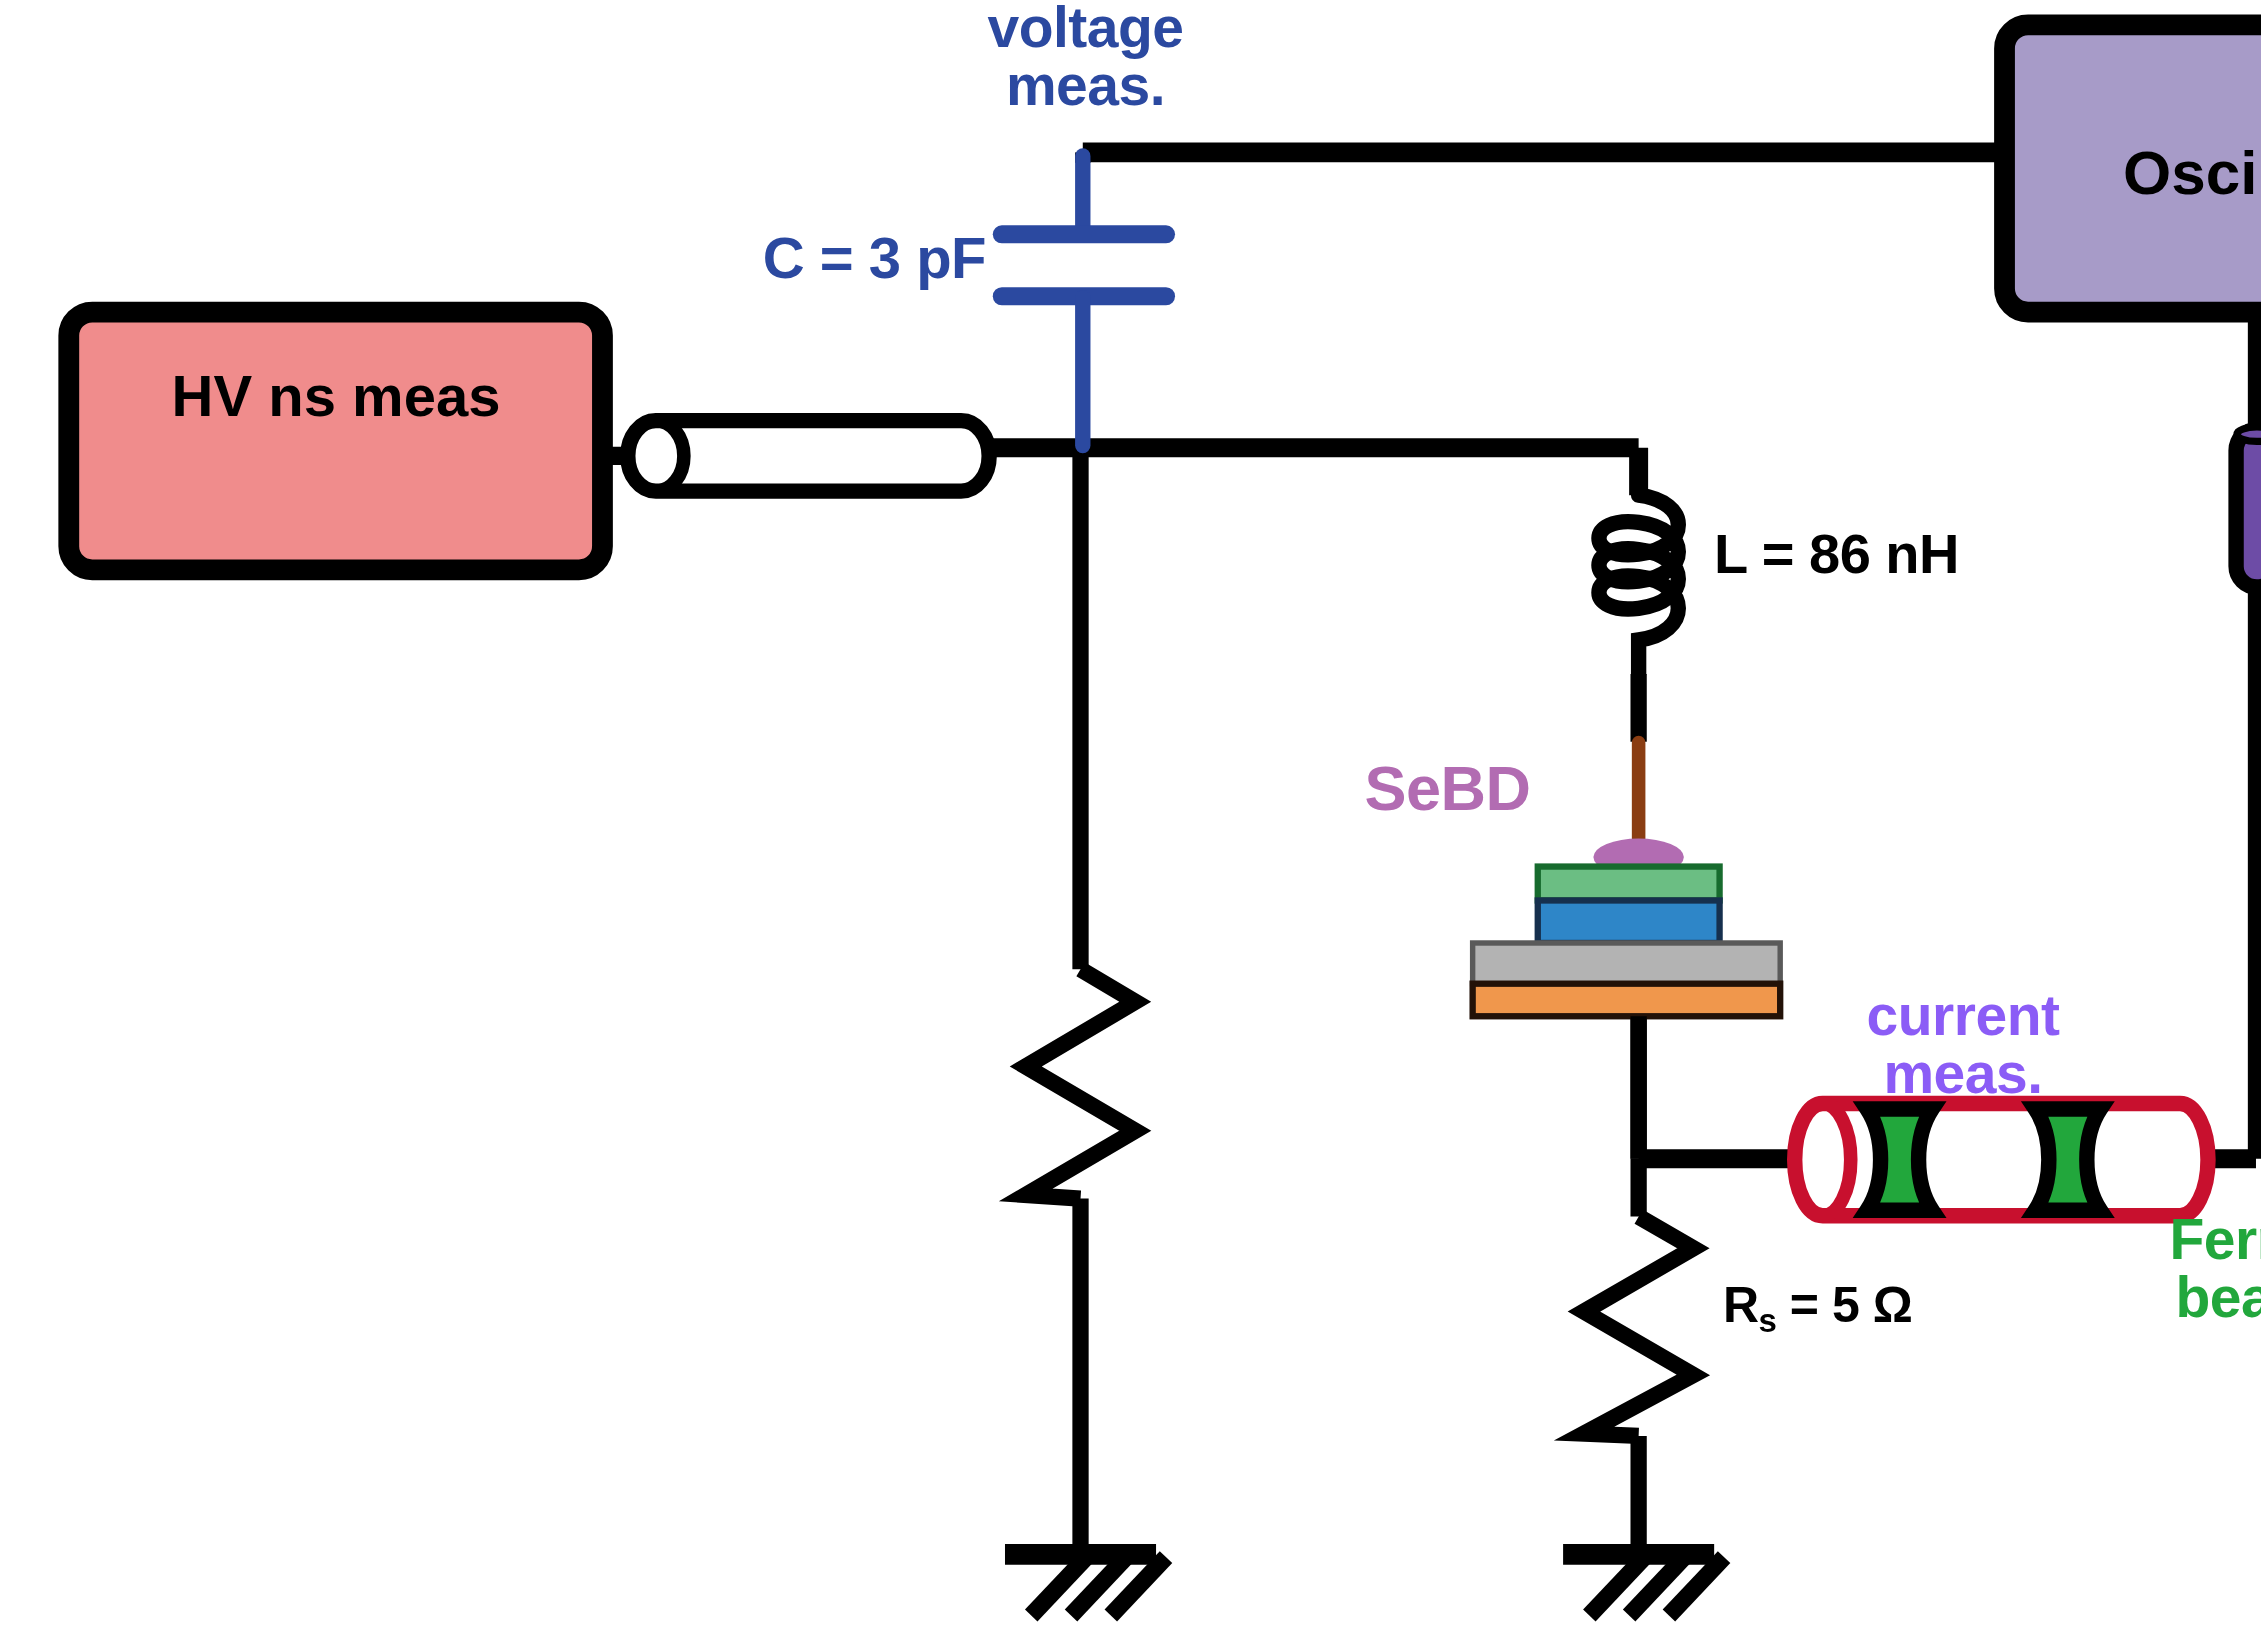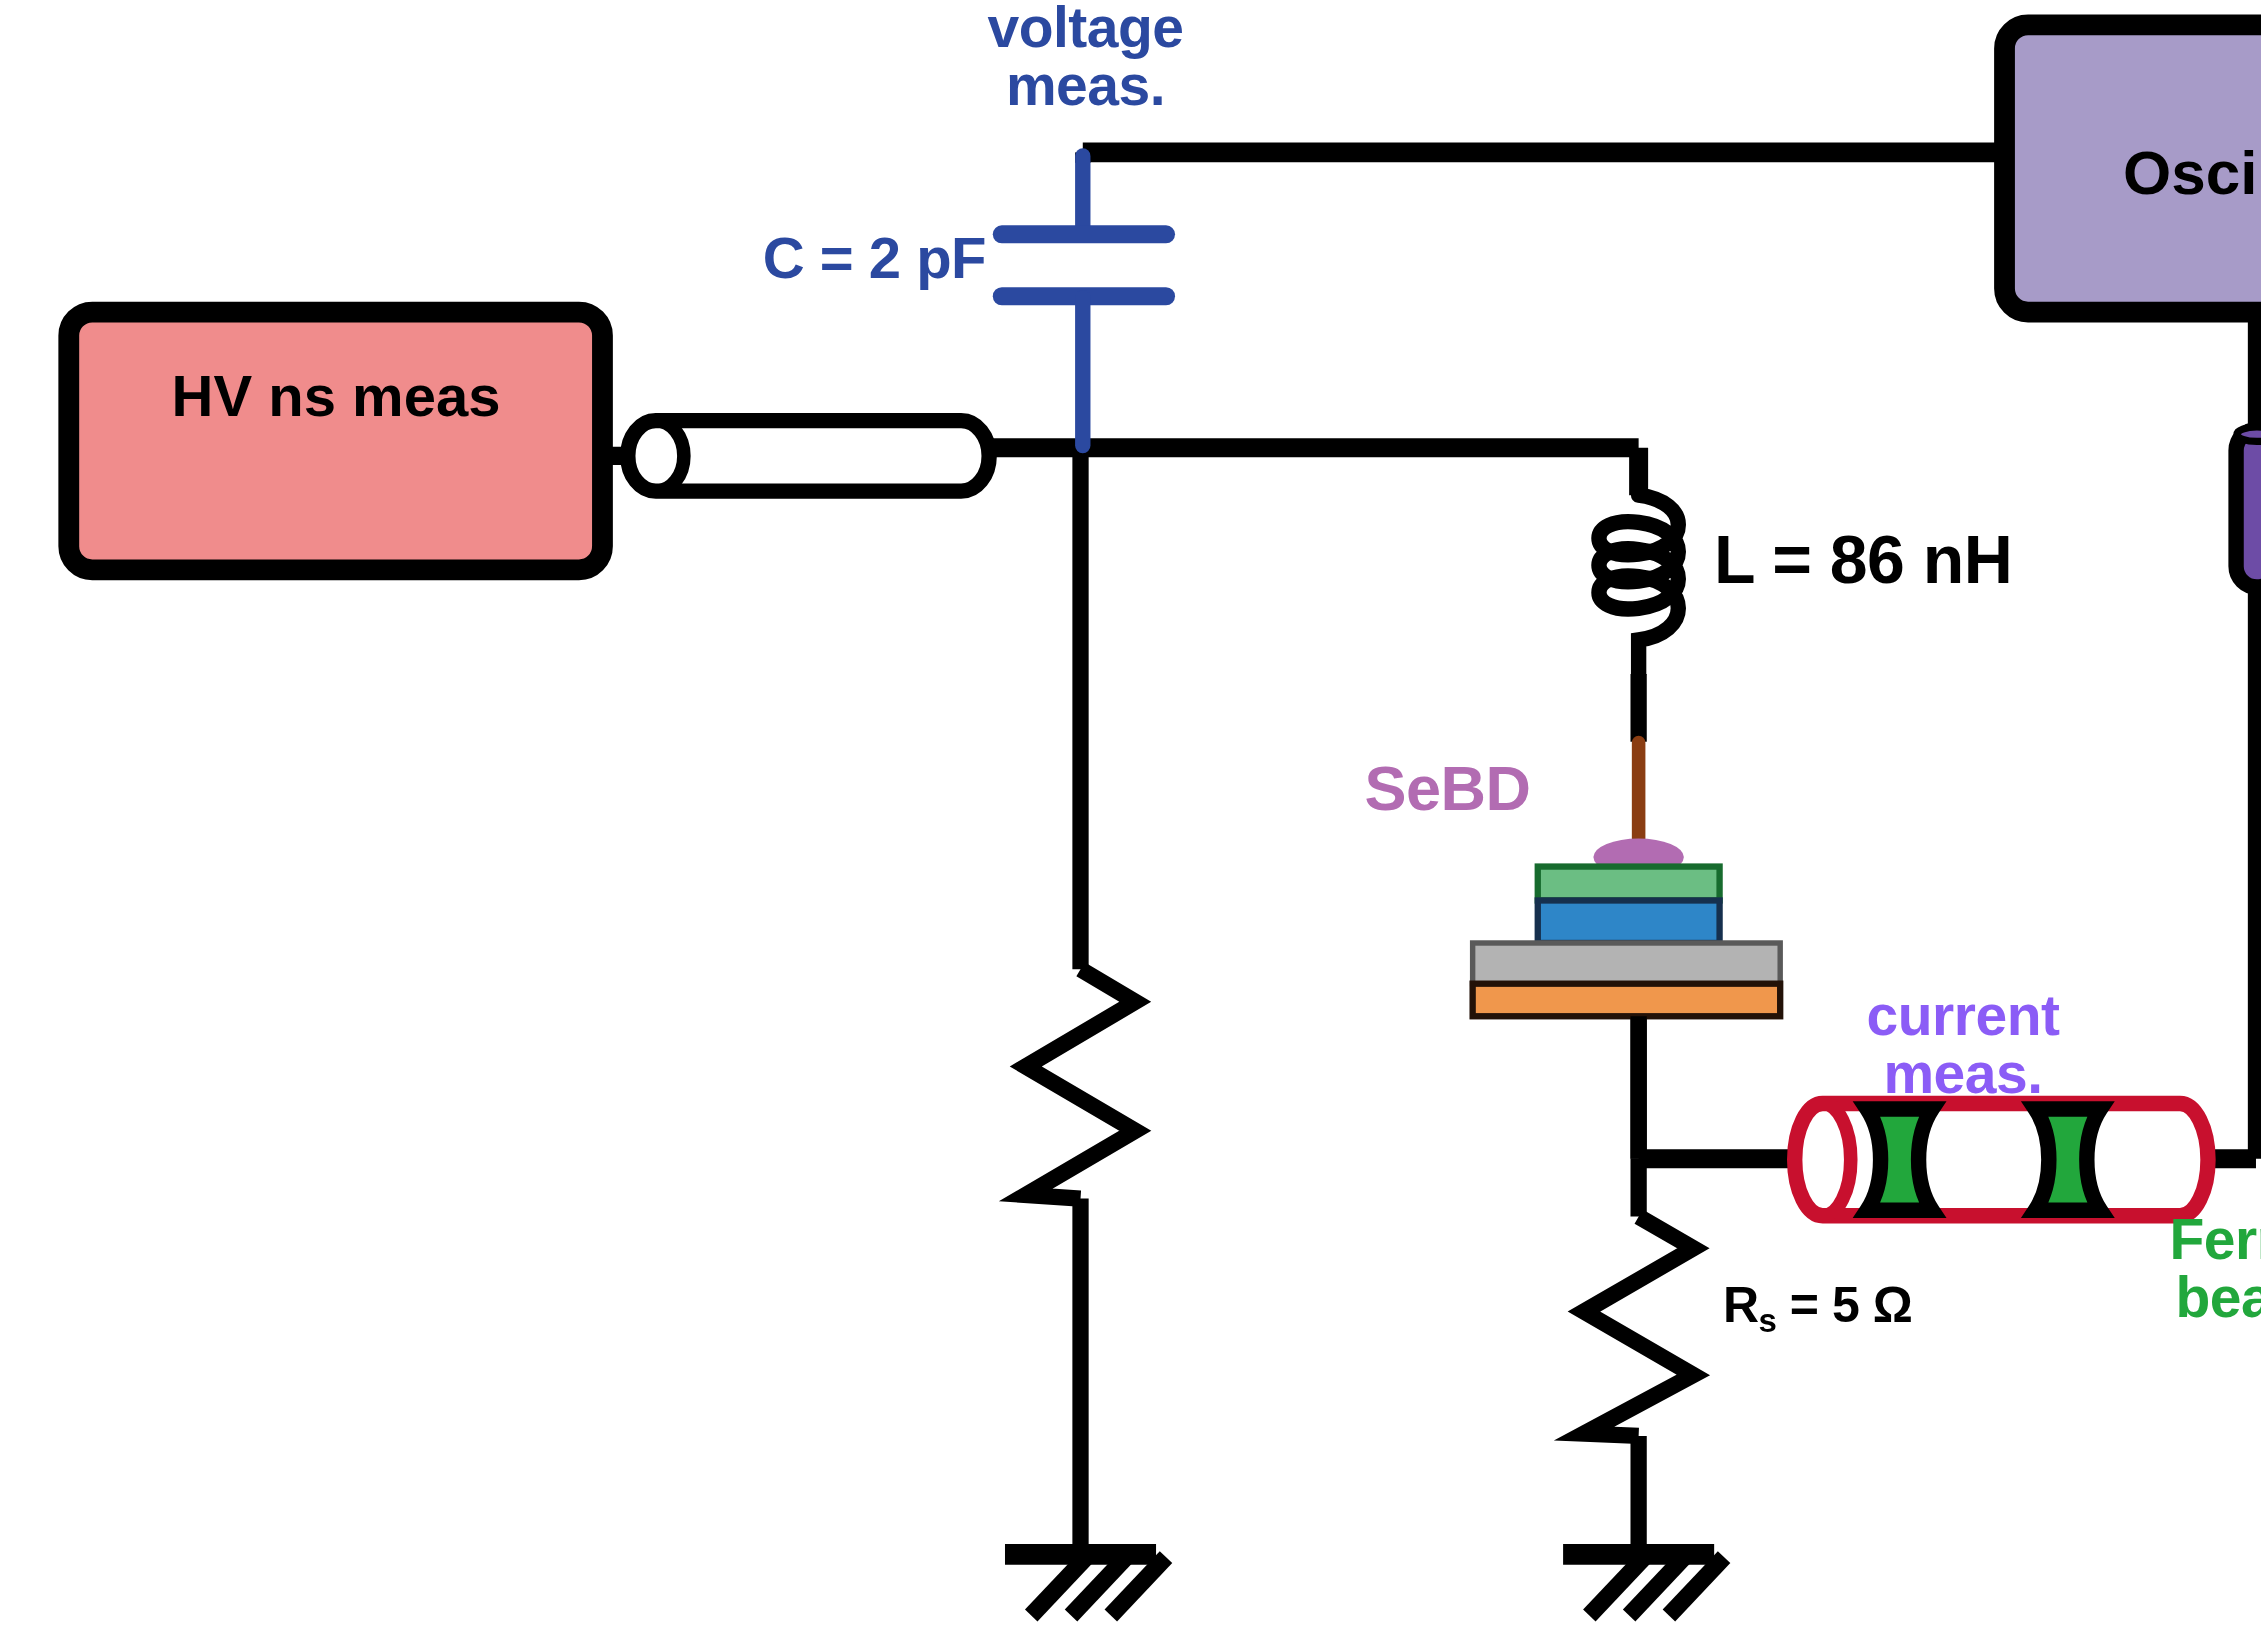--- a/index.html
+++ b/index.html
@@ -177,23 +177,23 @@
     </g>
 
   </svg>
 
   <div class="boxlabel" style="left:69px; top:357px; width:534px; font-size:58px;"><span>HV ns meas</span><br></div>
 
   <div class="boxlabel" style="left:2004px; top:131px; width:624px; font-size:62px;">Oscilloscope</div>
 
   <div class="lbl" style="left:900px; top:-2.3px; width:371px; font-size:57px; color:#2B49A0;"><span>voltage</span><br><span>meas.</span></div>
 
-  <div class="lbl" style="left:624px; top:228px; width:362px; text-align:right; font-size:58px; color:#2B49A0;">C = 2 pF</div>
-
-  <div class="lbl" style="left:1714px; top:525px; width:497px; text-align:left; font-size:68px; color:#000000;">L = 86 nH</div>
+  <div class="lbl" style="left:624px; top:228px; width:362px; text-align:right; font-size:58px; color:#2B49A0;">C = 3 pF</div>
+
+  <div class="lbl" style="left:1714px; top:525px; width:497px; text-align:left; font-size:56px; color:#000000;">L = 86 nH</div>
 
   <div class="lbl" style="left:1321px; top:756px; width:253px; font-size:63px; color:#B26CB2;">SeBD</div>
 
 
   <div class="lbl" style="left:1723px; top:1280px; width:497px; text-align:left; font-size:50px; color:#000000;"><span>R</span><sub>s</sub> = <span>5</span> <span>Ω</span></div>
 
   <div class="lbl" style="left:1755px; top:986px; width:416px; text-align:center; font-size:57px; color:#8b5cf6;"><span>current</span><br><span>meas.</span></div>
 
   <div class="lbl" style="left:2053px; top:1210px; width:407px; text-align:center; font-size:57px; color:#22A73C;"><span>Ferrite</span><br><span>beads</span></div>
 

